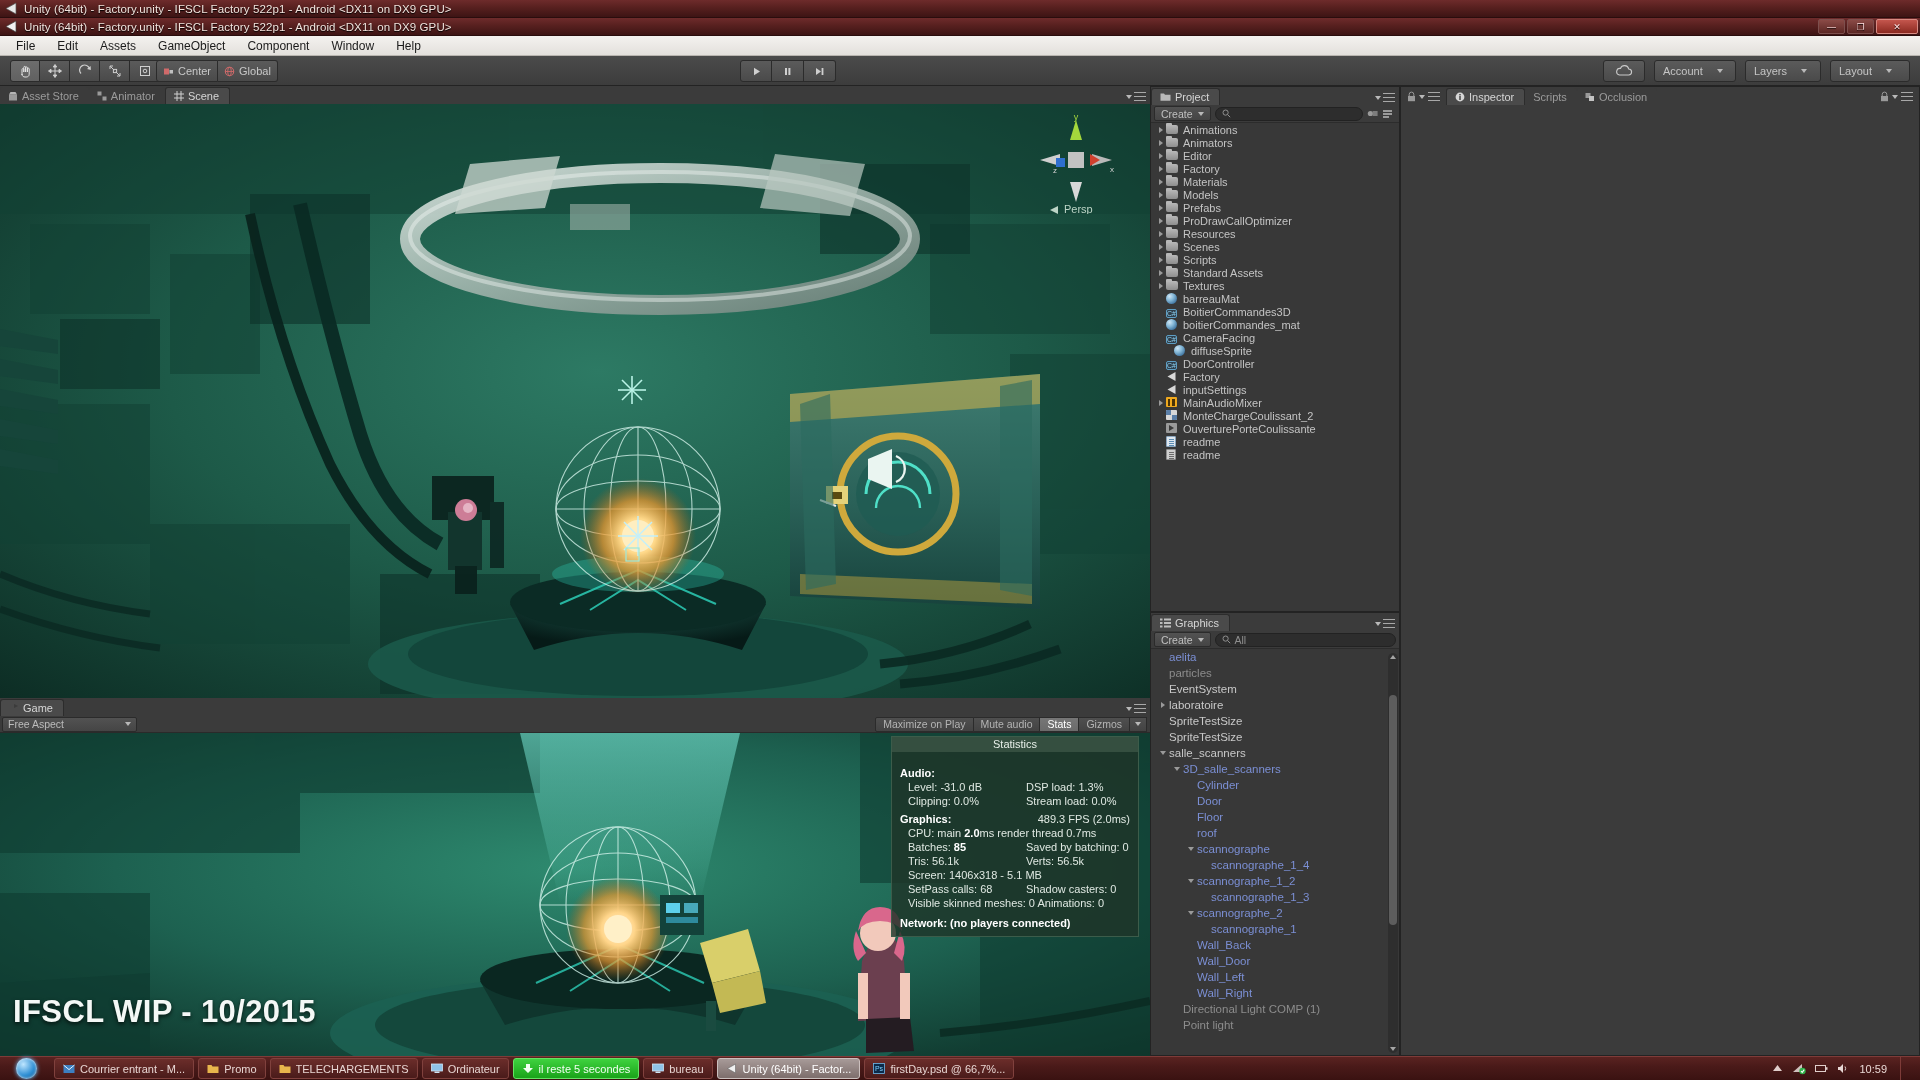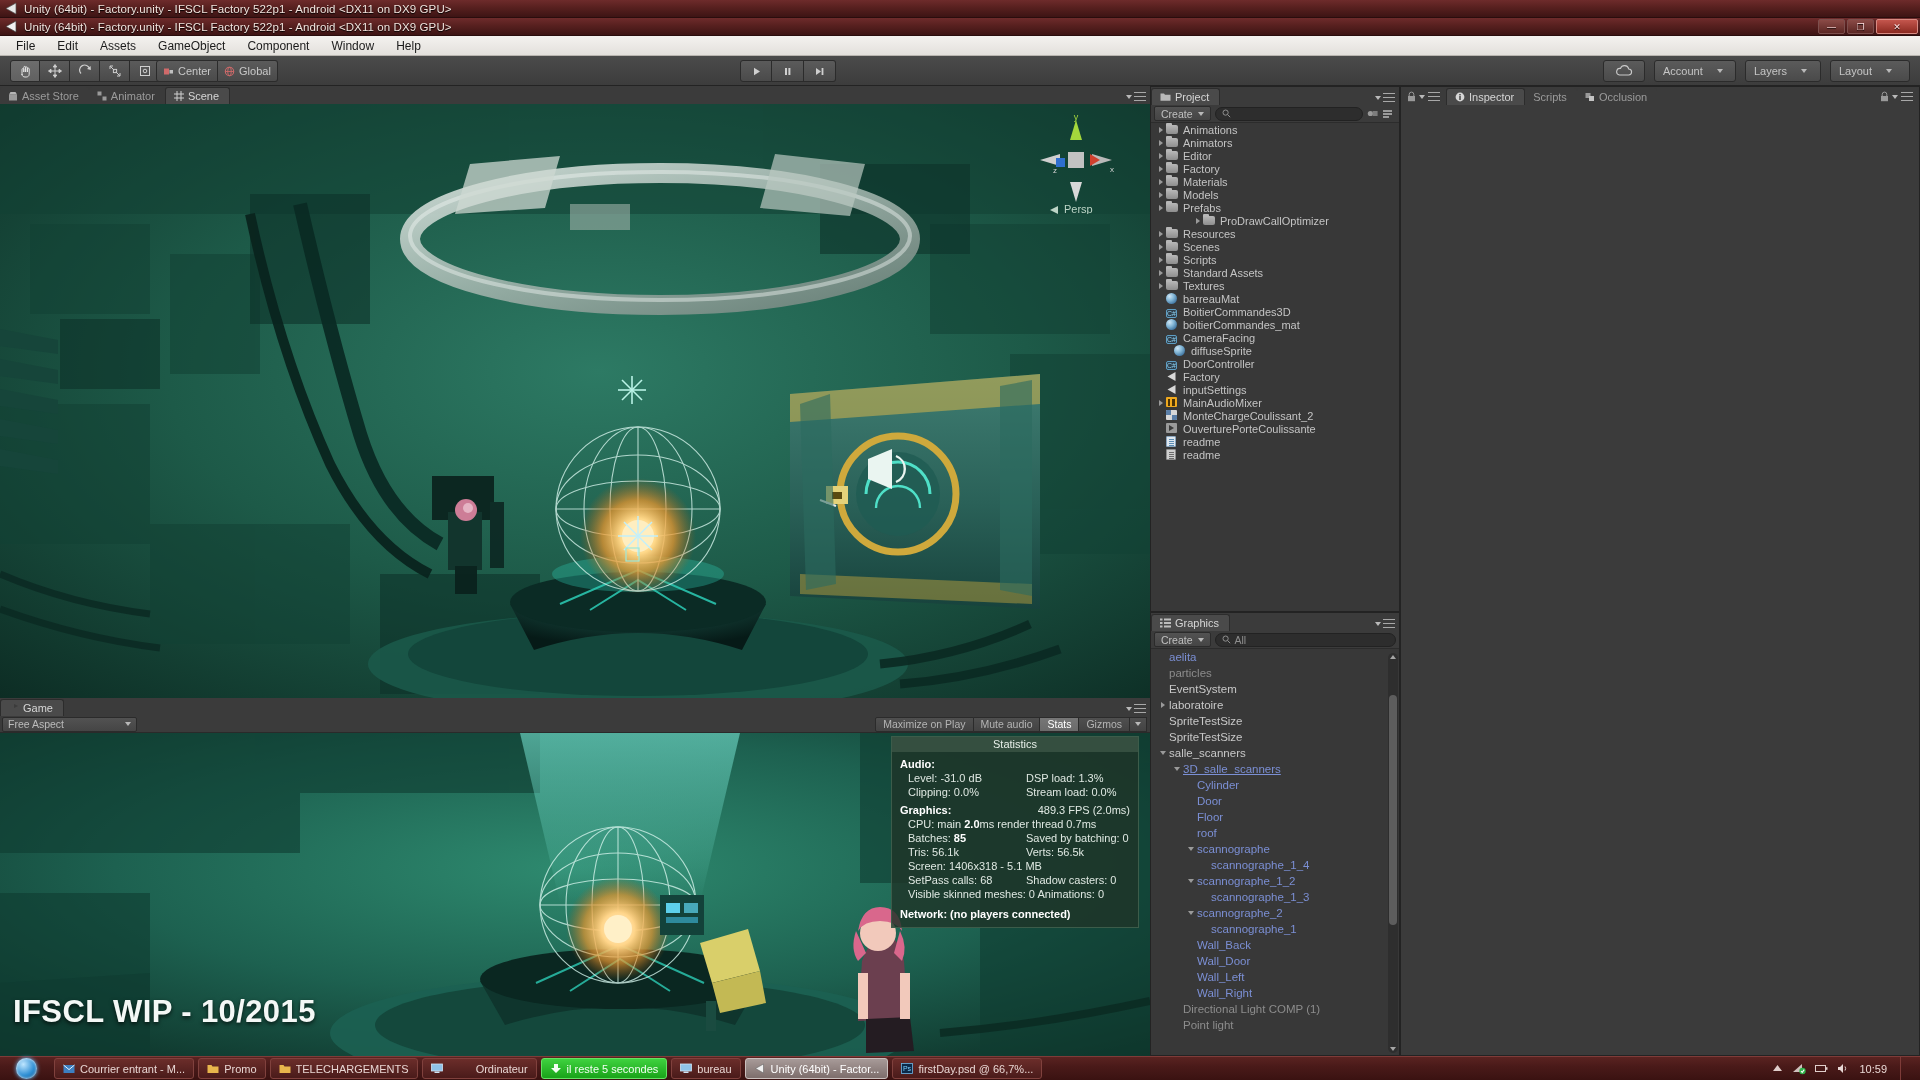--- a/index.html
+++ b/index.html
@@ -85,21 +85,21 @@
   .game-canvas{position:absolute;left:0;top:35px;width:1150px;height:323px;overflow:hidden}
 
   
   #stats{position:absolute;right:11px;top:3px;width:248px;
     background:rgba(30,52,40,.82);border:1px solid #3c5c4a;color:#dfe8e2;
     font-size:11px;line-height:14px;}
   #stats .sthead{height:15px;background:rgba(58,84,68,.85);text-align:center;font-size:11px;
     color:#e7efe9;line-height:15px}
   #stats .stbody{padding:5px 8px 6px}
   #stats .sec{font-weight:bold;color:#fff;margin-top:4px}
-  #stats .sec:first-child{margin-top:0}
+  #stats .sec:first-child{margin-top:9px}
   #stats .row{display:flex;margin-left:8px}
   #stats .row .c1{width:118px}
   #stats .fpsrow{display:flex;justify-content:space-between;align-items:baseline}
   #stats b{color:#fff}
 
   
   #project{left:1150px;top:86px;width:250px;height:526px}
   .searchrow{height:18px;background:#3b3b3b;display:flex;align-items:center;gap:4px;padding:0 3px;
     border-bottom:1px solid #2c2c2c}
   .createbtn{height:15px;display:flex;align-items:center;gap:5px;padding:0 6px;font-size:10.5px;
@@ -808,21 +808,21 @@
         </div>
         <div class="trow" style="padding-left: 4px;">
           <span class="arrow ">
             <i></i>
           </span>
           <span class="ico">
             <span class="ic-folder" style="position: absolute; left: 0px; top: 0px; width: 12px;"></span>
           </span>
           <span>Prefabs</span>
         </div>
-        <div class="trow" style="padding-left: 4px; margin-left: 37px;">
+        <div class="trow" style="padding-left: 4px;">
           <span class="arrow ">
             <i></i>
           </span>
           <span class="ico">
             <span class="ic-folder" style="position: absolute; left: 0px; top: 0px; width: 12px;"></span>
           </span>
           <span>ProDrawCallOptimizer</span>
         </div>
         <div class="trow" style="padding-left: 4px;">
           <span class="arrow ">
@@ -1022,21 +1022,21 @@
         <div class="hrow c-norm" style="padding-left: 6px;">
           <span class="harrow none"></span>
           <span>SpriteTestSize</span>
         </div>
         <div class="hrow c-norm" style="padding-left: 6px;">
           <span class="harrow open">
             <i></i>
           </span>
           <span>salle_scanners</span>
         </div>
-        <div class="hrow c-prefab" style="padding-left: 20px; text-decoration: underline;">
+        <div class="hrow c-prefab" style="padding-left: 20px;">
           <span class="harrow open">
             <i></i>
           </span>
           <span>3D_salle_scanners</span>
         </div>
         <div class="hrow c-prefab" style="padding-left: 34px;">
           <span class="harrow none"></span>
           <span>Cylinder</span>
         </div>
         <div class="hrow c-prefab" style="padding-left: 34px;">
@@ -1191,21 +1191,21 @@
           </span>
           <span style="overflow: hidden; text-overflow: ellipsis;">TELECHARGEMENTS</span>
         </span>
         <span class="tbitem">
           <span style="display: flex;">
             <svg width="12" height="11" viewBox="0 0 12 11">
               <rect x="0.5" y="1" width="11" height="7" fill="#8fc3e8" stroke="#cfe4f5" stroke-width="0.8"></rect>
               <rect x="3.5" y="8.5" width="5" height="1.5" fill="#cfe4f5"></rect>
             </svg>
           </span>
-          <span style="overflow: hidden; text-overflow: ellipsis; margin-left: 28px;">Ordinateur</span>
+          <span style="overflow: hidden; text-overflow: ellipsis;">Ordinateur</span>
         </span>
         <span class="tbitem green">
           <span style="display: flex;">
             <svg width="12" height="11" viewBox="0 0 12 11">
               <polygon points="6,10 1,5 4,5 4,1 8,1 8,5 11,5" fill="#f2fff2"></polygon>
             </svg>
           </span>
           <span style="overflow: hidden; text-overflow: ellipsis;">il reste 5 secondes</span>
         </span>
         <span class="tbitem">

